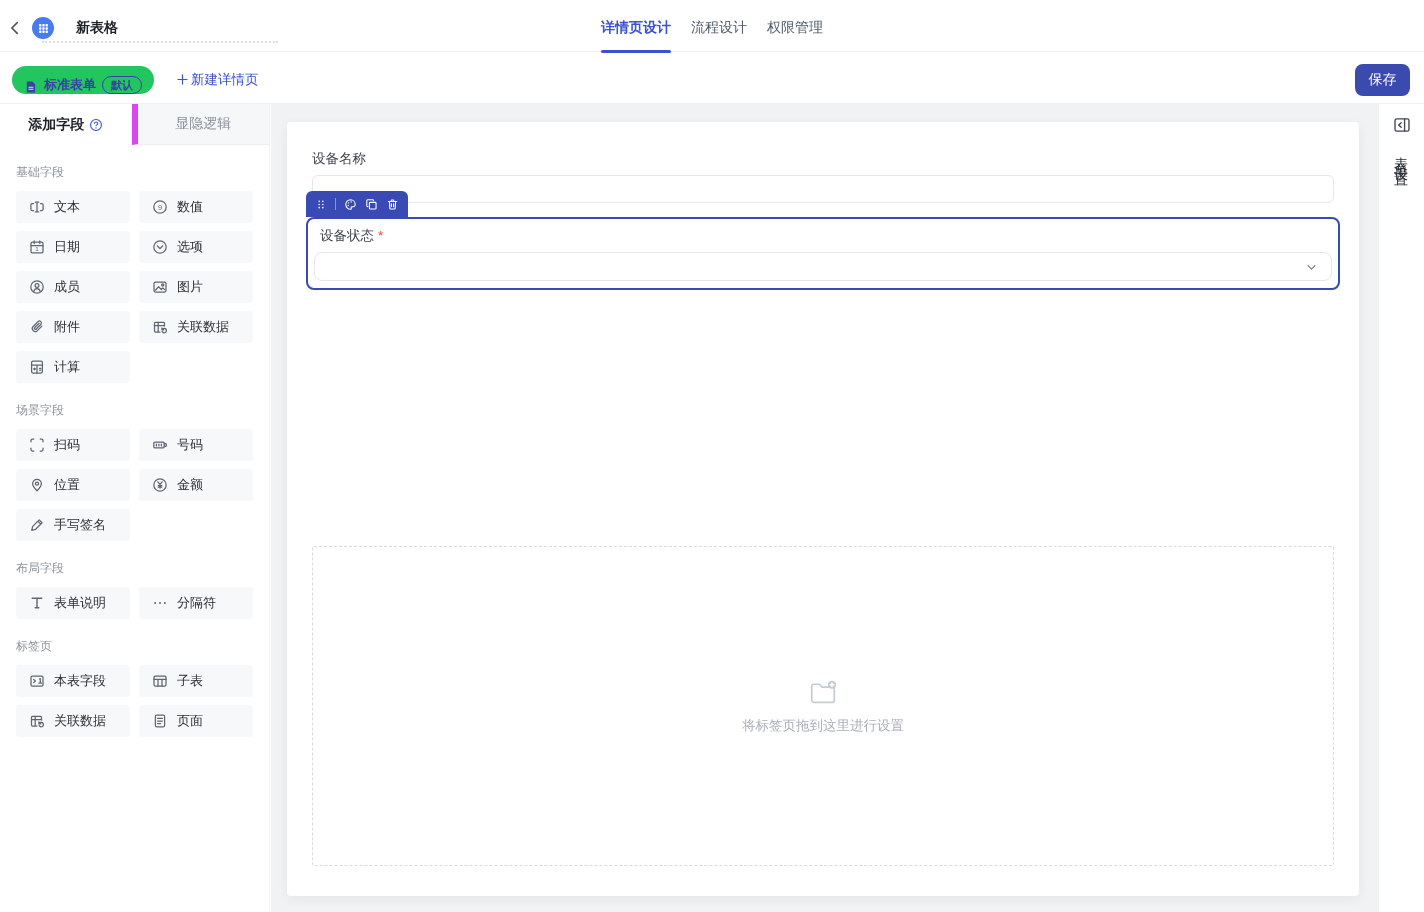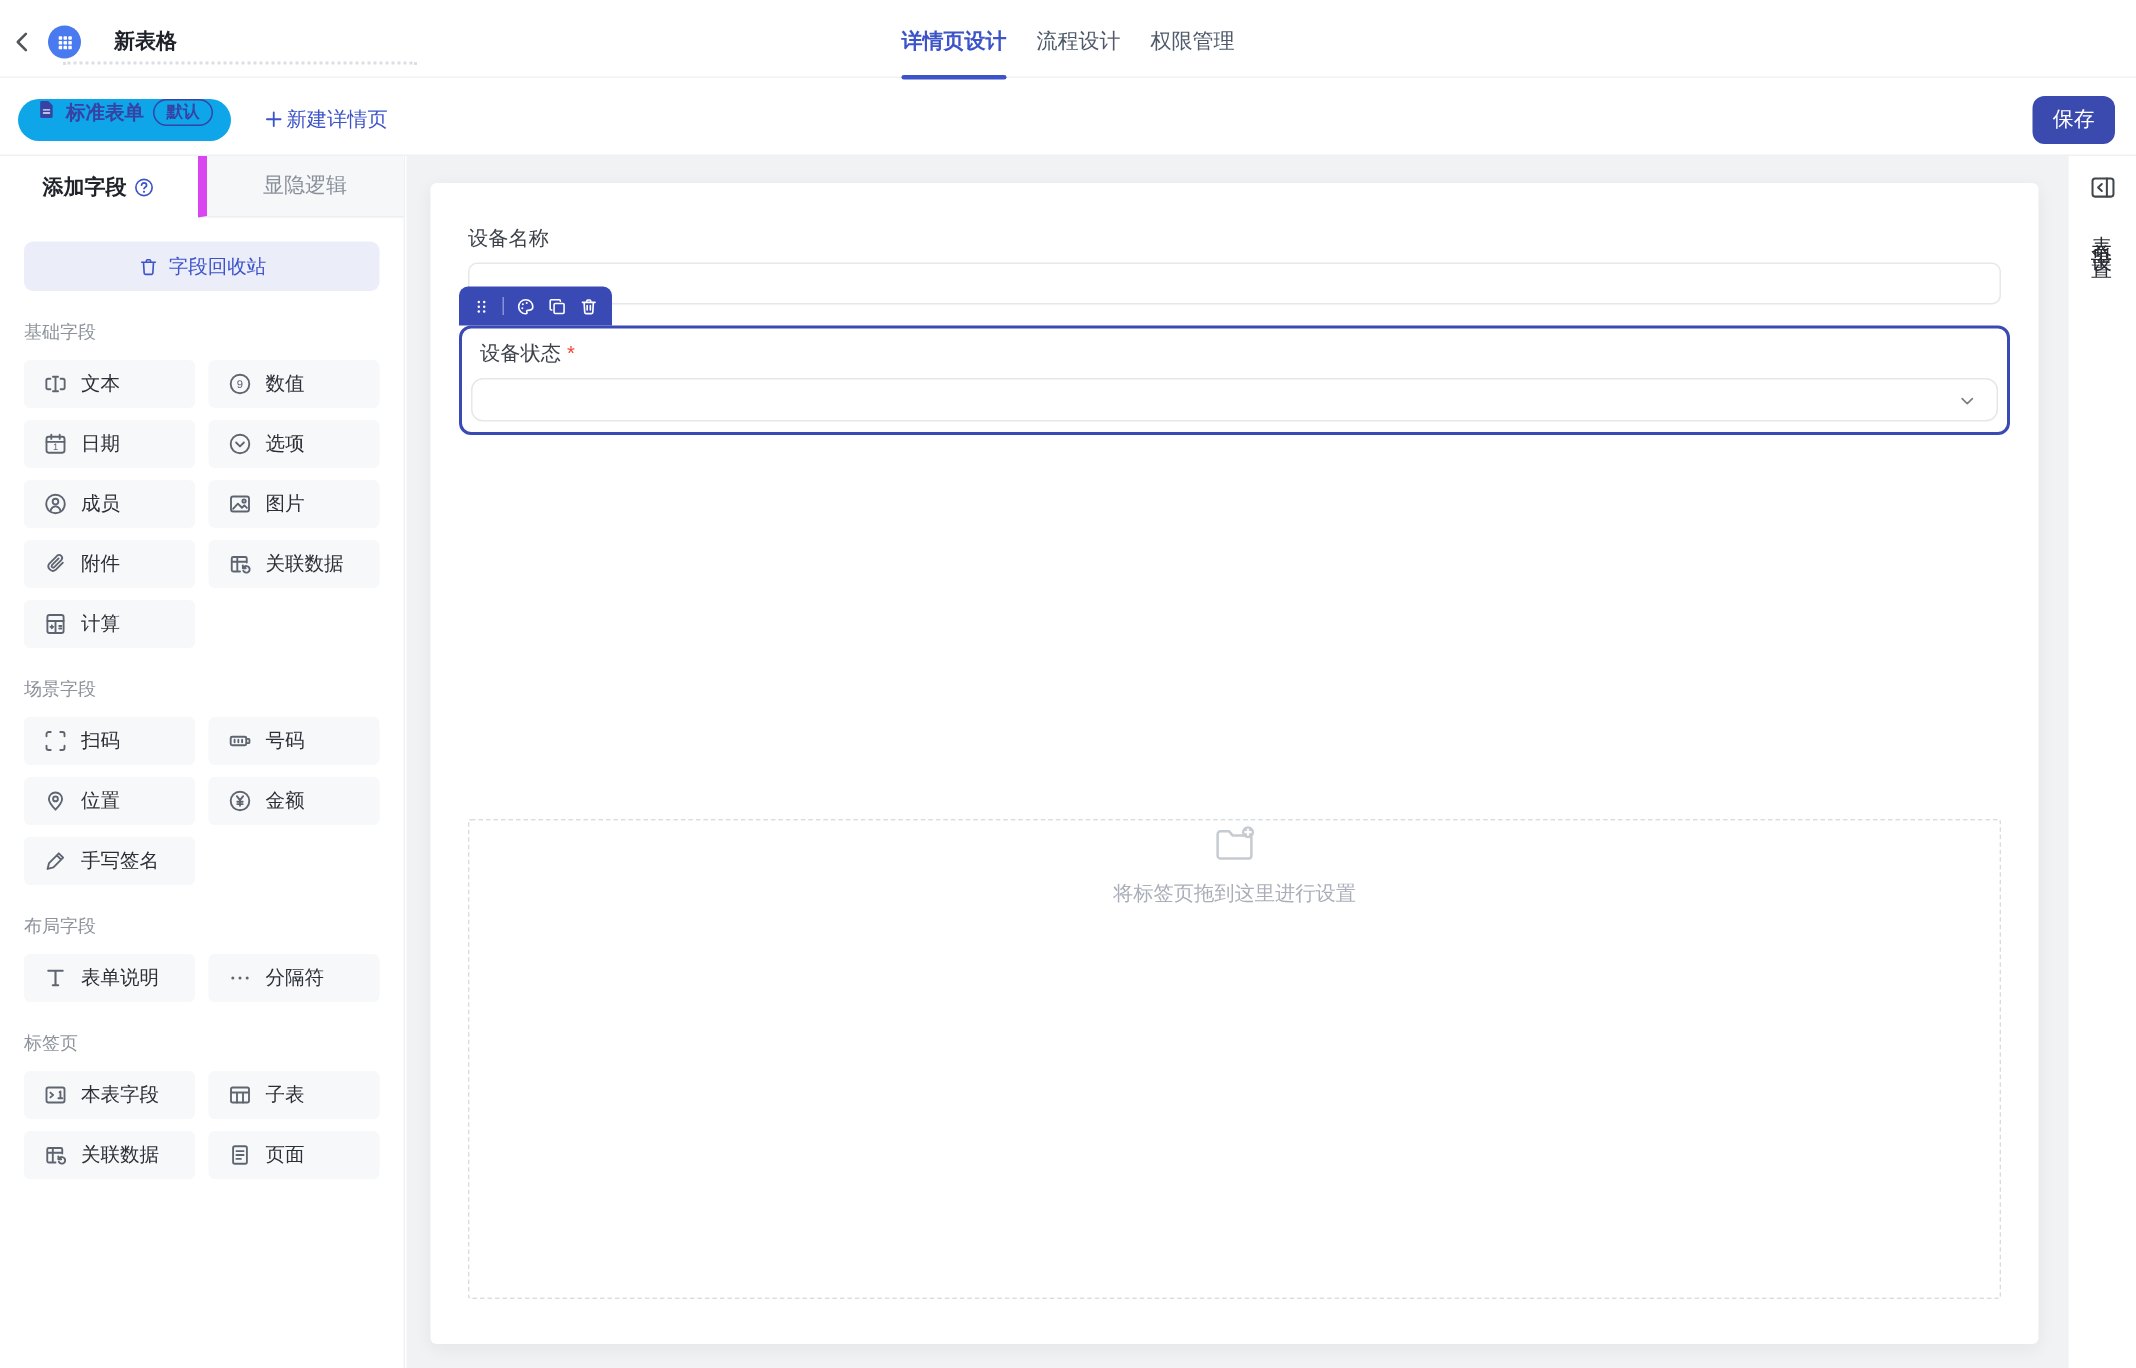--- a/index.html
+++ b/index.html
@@ -17,21 +17,21 @@
   .app-badge .glyph { width:13px; height:13px; }
   .doc-title { margin-left:22px; font-size:14px; font-weight:bold; color:#1f2329; }
   .title-underline { position:absolute; left:42px; top:41px; width:236px; border-bottom:2px dotted #dbdee3; }
   .top-tabs { position:absolute; left:50%; transform:translateX(-50%); top:0; height:56px; display:flex; gap:20px; align-items:center; }
   .top-tab { position:relative; height:56px; display:flex; align-items:center; font-size:14px; color:#4e5969; cursor:pointer; white-space:nowrap;text-align:center; }
   .top-tab.active { color:#3d53c9; font-weight:bold; }
   .top-tab.active::after { content:""; position:absolute; left:0; right:0; bottom:3px; height:3px; border-radius:2px; background:#3d53c9; }
 
   
   .toolbar2 { position:absolute; top:56px; left:0; width:100%; height:48px; background:#fff; border-bottom:1px solid #f0f1f3; display:flex; align-items:center; z-index:4; }
-  .form-pill { margin-left:12px; height:28px; border-radius:14px; background:#0ea5e9; color:#3643a5; display:flex; align-items:flex-start; gap:6px; padding:0 12px; cursor:pointer; }
+  .form-pill { margin-left:12px; height:28px; border-radius:14px; background:#22c55e; color:#3643a5; display:flex; align-items:flex-end; gap:6px; padding:0 12px; cursor:pointer; }
   .form-pill .glyph { width:14px; height:14px; }
   .form-pill-label { font-size:13px; font-weight:bold; }
   .form-pill-badge { font-size:11px; border:1px solid #3643a5; border-radius:10px; padding:1px 8px; font-weight:bold; line-height:14px; }
   .new-detail { margin-left:22px; display:flex; align-items:center; gap:2px; color:#3d53c9; font-size:13.5px; cursor:pointer; }
   .new-detail .glyph { width:13px; height:13px; }
   .save-btn { margin-left:auto; margin-right:14px; width:55px; height:32px; border:none; border-radius:8px; background:#3a4aae; color:#fff; font-size:14px; font-family:inherit; cursor:pointer; }
 
   
   .sidebar { position:absolute; left:0; top:104px; bottom:0; width:270px; background:#fff; border-right:1px solid #f0f1f3; z-index:3; }
   .side-tabs { display:flex; height:41px; }
@@ -55,21 +55,21 @@
   .cfield-first { padding-top:28px; }
   .cinput { margin-top:7px; height:28px; border:1px solid #e5e7eb; border-radius:6px; background:#fff; width:100%; }
   .sel-field { position:relative; margin:14px -6px 0; border:2px solid #3a4ab4; border-radius:8px; background:#fff; padding:8px 6px 7px; }
   .sel-field .clabel { margin-left:6px; }
   .cselect { position:relative; margin-top:7px; height:29px; border:1px solid #e5e7eb; border-radius:8px; background:#fff; cursor:pointer; }
   .cselect .chev { position:absolute; right:13px; top:8px; width:13px; height:13px; color:#7a7f88; }
   .sel-toolbar { position:absolute; top:-28px; left:-2px; height:26px; background:#3a4ab4; border-radius:6px 6px 0 0; display:flex; align-items:center; padding:0 9px; gap:8px; color:#fff; }
   .sel-toolbar .tbtn { width:13px; height:13px; cursor:pointer; }
   .sel-toolbar .drag { width:12px; height:13px; cursor:grab; }
   .tb-divider { width:1px; height:12px; background:rgba(255,255,255,.4); }
-  .dropzone { margin-top:256px; height:320px; border:1px dashed #d8dbe0; border-radius:2px; display:flex; flex-direction:column; align-items:center; justify-content:flex-start; gap:10px; }
+  .dropzone { margin-top:256px; height:320px; border:1px dashed #d8dbe0; border-radius:2px; display:flex; flex-direction:column; align-items:center; justify-content:center; gap:10px; }
   .folder-glyph { width:30px; height:30px; color:#c6cbd2; }
   .drop-text { font-size:13.5px; color:#a9aeb8; }
 
   
   .right-rail { position:absolute; right:0; top:104px; bottom:0; width:46px; background:#fff; border-left:1px solid #f0f1f3; display:flex; flex-direction:column; align-items:center; z-index:3; }
   .collapse-btn { margin-top:12px; width:18px; height:18px; color:#41454c; cursor:pointer; }
   .rail-title { margin-top:12px; writing-mode:vertical-lr; font-size:14px; color:#262a30; letter-spacing:5px; }
 </style>
 </head>
 <body>
@@ -140,28 +140,20 @@
             <svg viewBox="0 0 16 16" fill="none" stroke="currentColor" stroke-width="1.25" stroke-linecap="round" stroke-linejoin="round">
               <circle cx="8" cy="8" r="6.2"></circle>
               <path d="M6.1 6.3c.2-1 1-1.8 1.9-1.8 1.1 0 2 .8 2 1.8 0 1.4-1.8 1.5-2 2.6"></path>
               <circle cx="8" cy="11.3" r=".8" fill="currentColor" stroke="none"></circle>
             </svg>
           </span>
       </div>
       <div class="side-tab inactive">
         <span>显隐逻辑</span>
       </div>
-    </div>
-    <div class="recycle-btn">
-      <span class="glyph">
-          <svg viewBox="0 0 16 16" fill="none" stroke="currentColor" stroke-width="1.25" stroke-linecap="round" stroke-linejoin="round">
-            <path d="M2.8 4.4h10.4M6.4 4.4V3.3a.8.8 0 0 1 .8-.8h1.6a.8.8 0 0 1 .8.8v1.1M4.2 4.4l.5 8.2a1 1 0 0 0 1 1h4.6a1 1 0 0 0 1-1l.5-8.2"></path>
-          </svg>
-        </span>
-      <span>字段回收站</span>
     </div>
     <div class="fgroups">
         <div class="fgroup">
           <div class="fgroup-title">基础字段</div>
           <div class="fgrid">
             <div class="fitem">
               <span class="ficon">
                 <svg viewBox="0 0 16 16" fill="none" stroke="currentColor" stroke-width="1.25" stroke-linecap="round" stroke-linejoin="round">
                   <path d="M4.6 4.5H3.1a1.2 1.2 0 0 0-1.2 1.2v4.6a1.2 1.2 0 0 0 1.2 1.2h1.5M11.4 4.5h1.5a1.2 1.2 0 0 1 1.2 1.2v4.6a1.2 1.2 0 0 1-1.2 1.2h-1.5M8 3.2v9.6M6.3 3.2h3.4M6.3 12.8h3.4"></path>
                 </svg>

